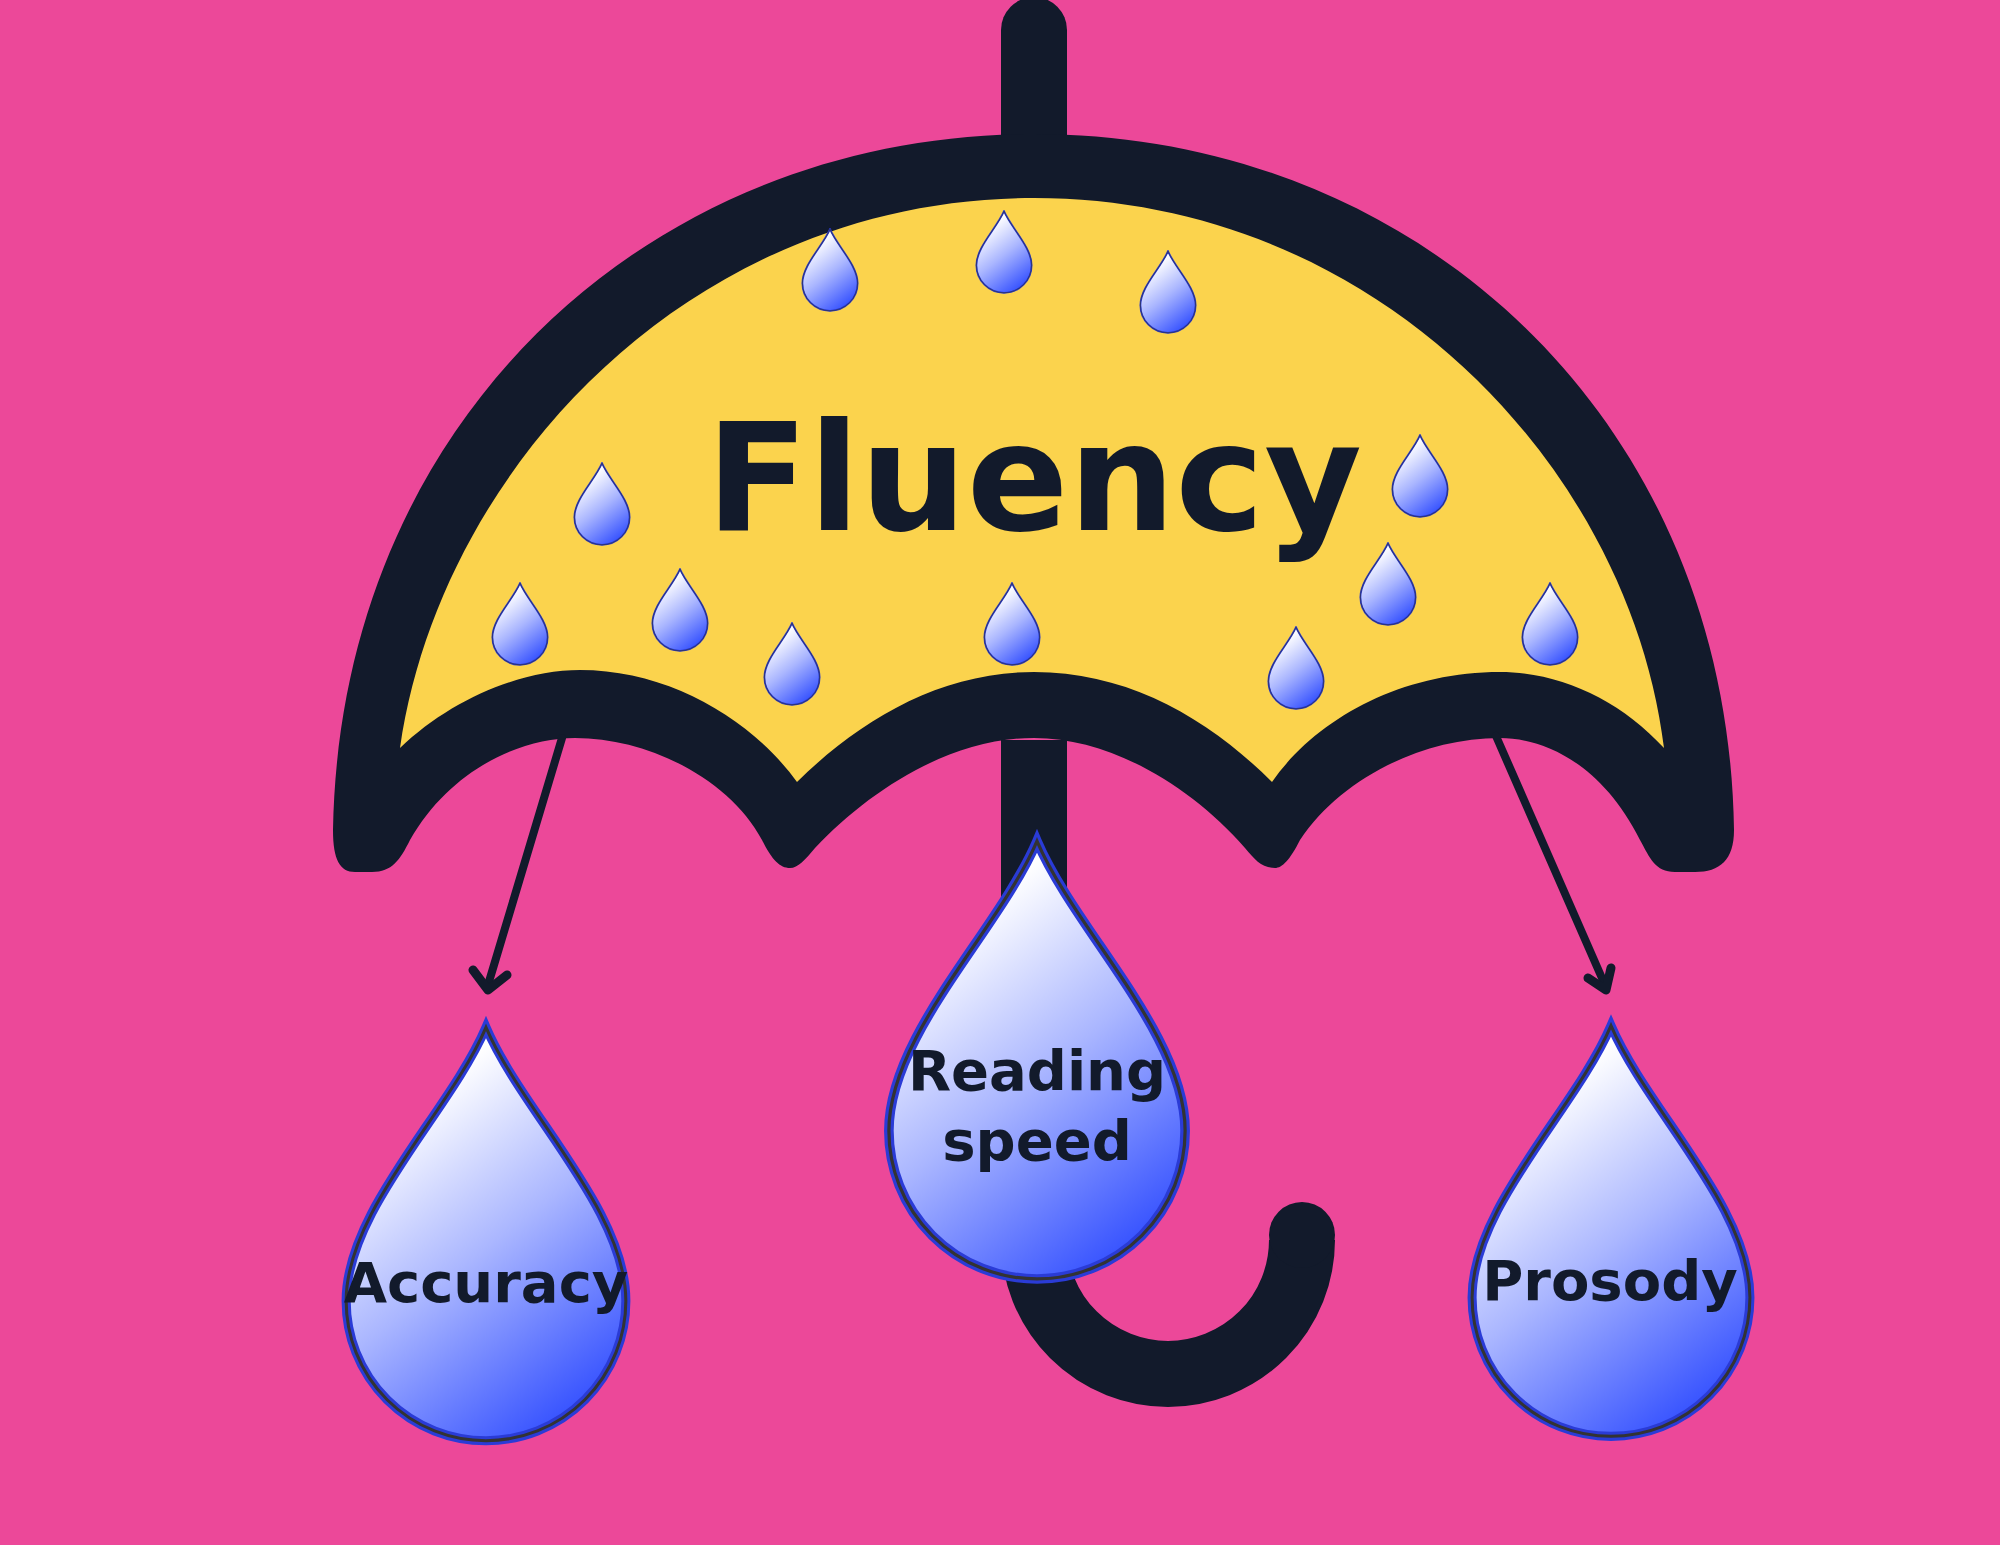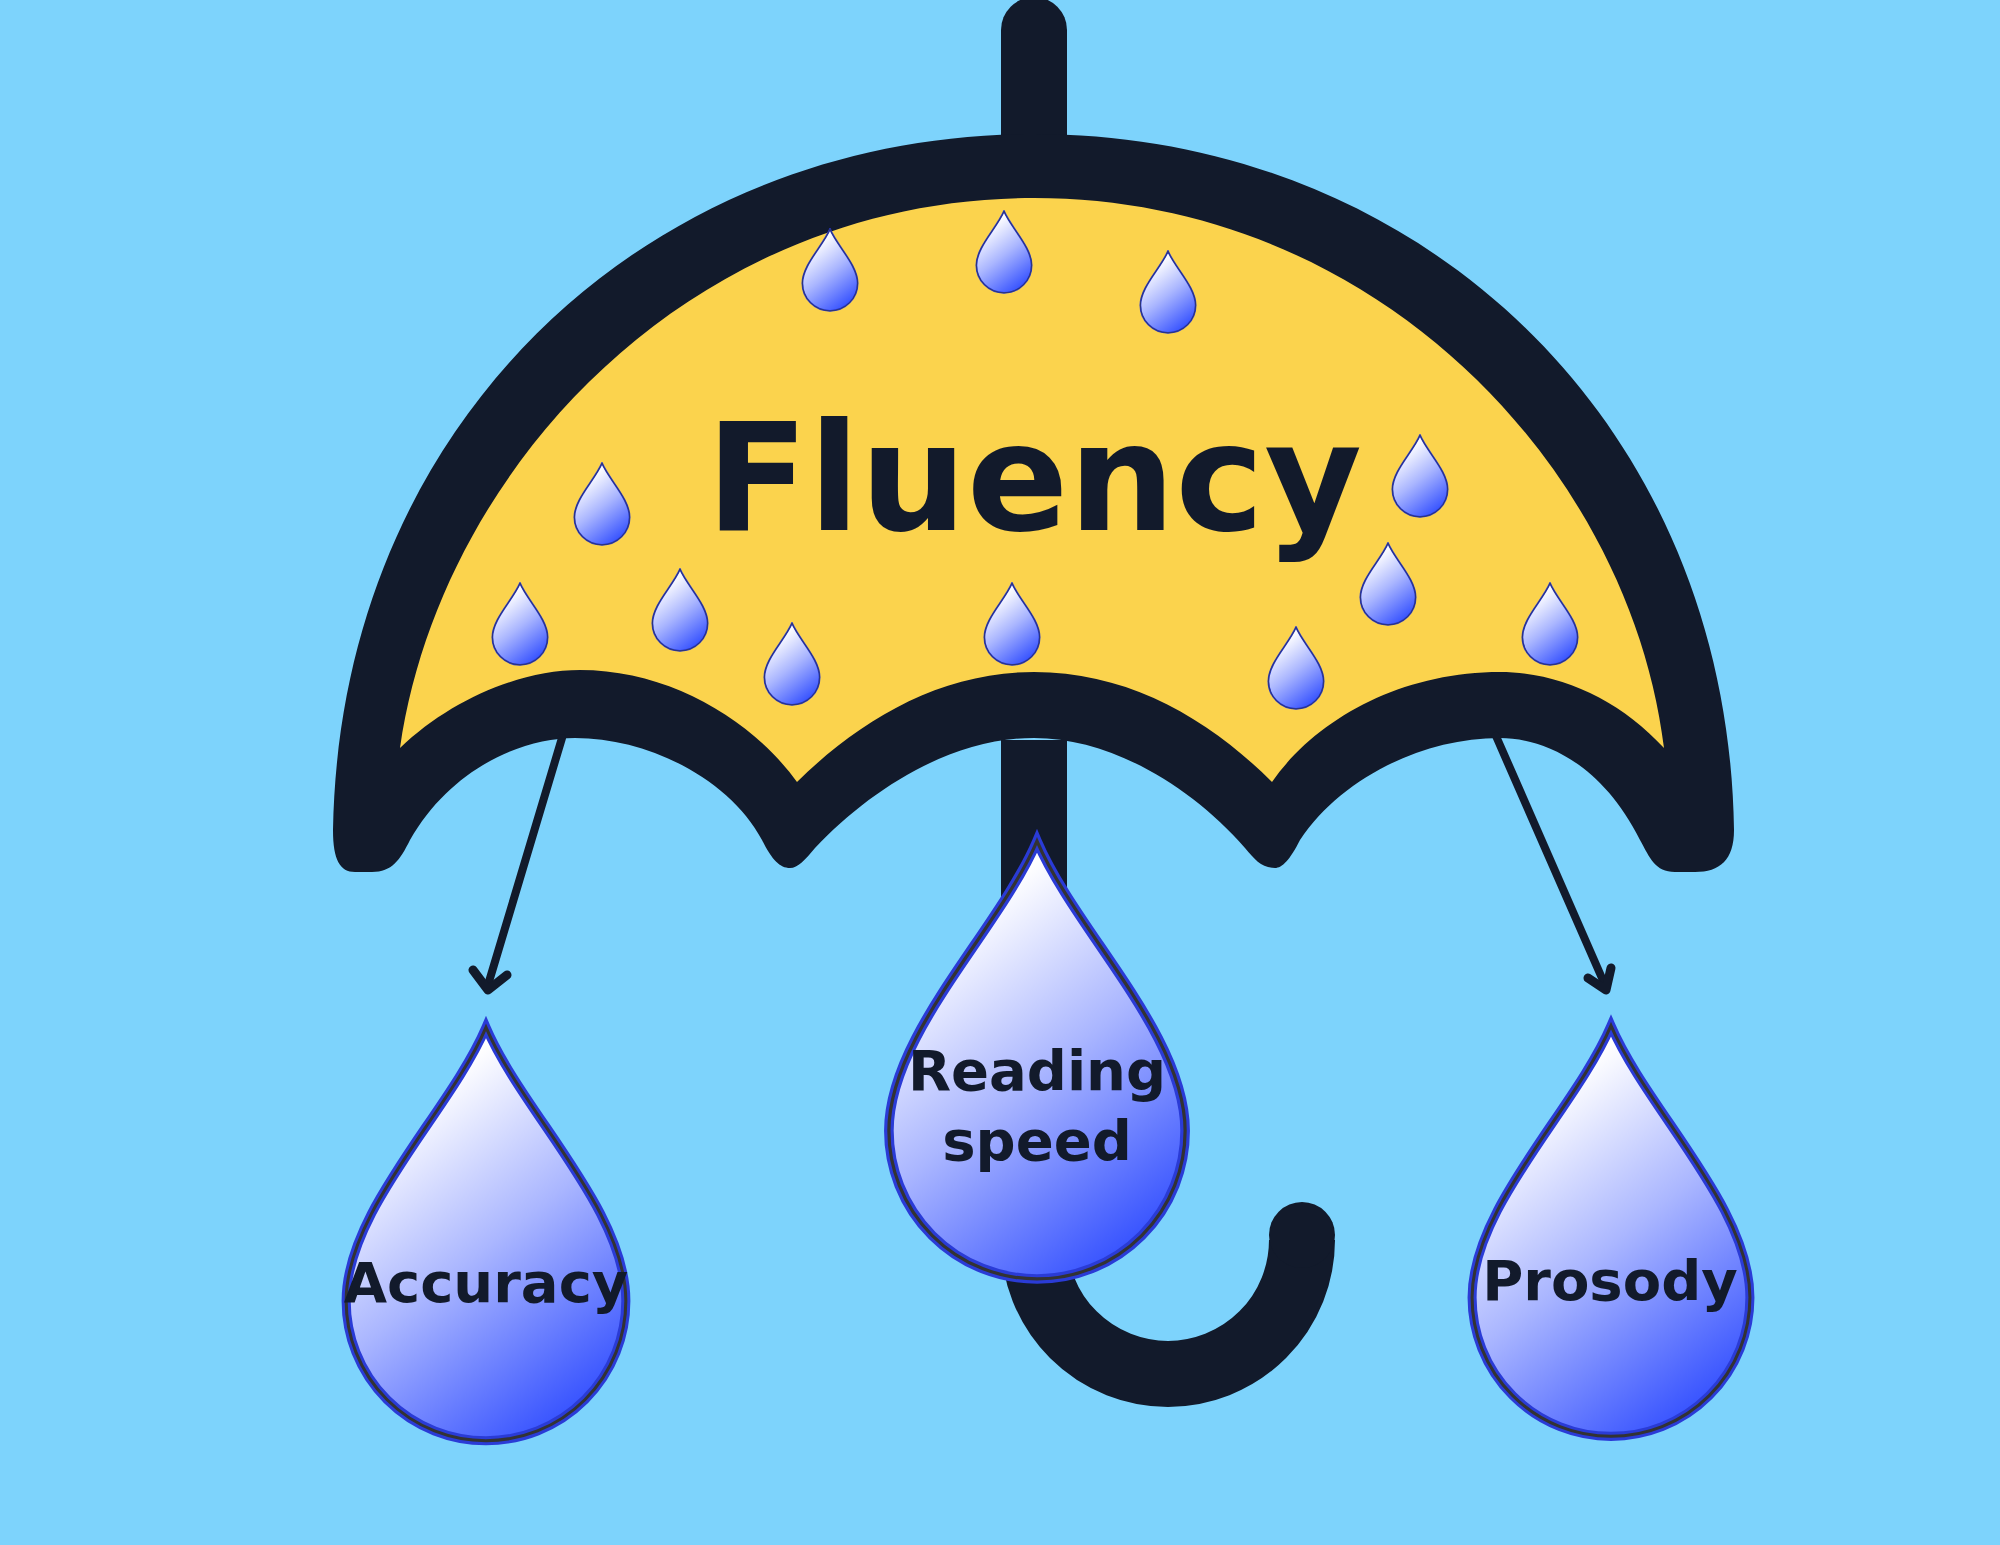--- a/index.html
+++ b/index.html
@@ -1,16 +1,16 @@
 <!DOCTYPE html>
 <html><head>
 <meta charset="utf-8">
 <style>
   html,body{margin:0;padding:0;background:#ffffff;}
-  #stage{position:relative;width:2000px;height:1545px;overflow:hidden;background:#7dd3fc;}
+  #stage{position:relative;width:2000px;height:1545px;overflow:hidden;background:#ec4899;}
   svg{position:absolute;left:0;top:0;}
   .title{font-family:"DejaVu Sans",sans-serif;font-weight:bold;fill:#121a2b;}
   .label{font-family:"DejaVu Sans",sans-serif;font-weight:bold;fill:#121a2b;}
 </style>
 </head>
 <body>
 
 <div id="stage">
 <svg width="2000" height="1545" viewBox="0 0 2000 1545" xmlns="http://www.w3.org/2000/svg">
   <defs>

